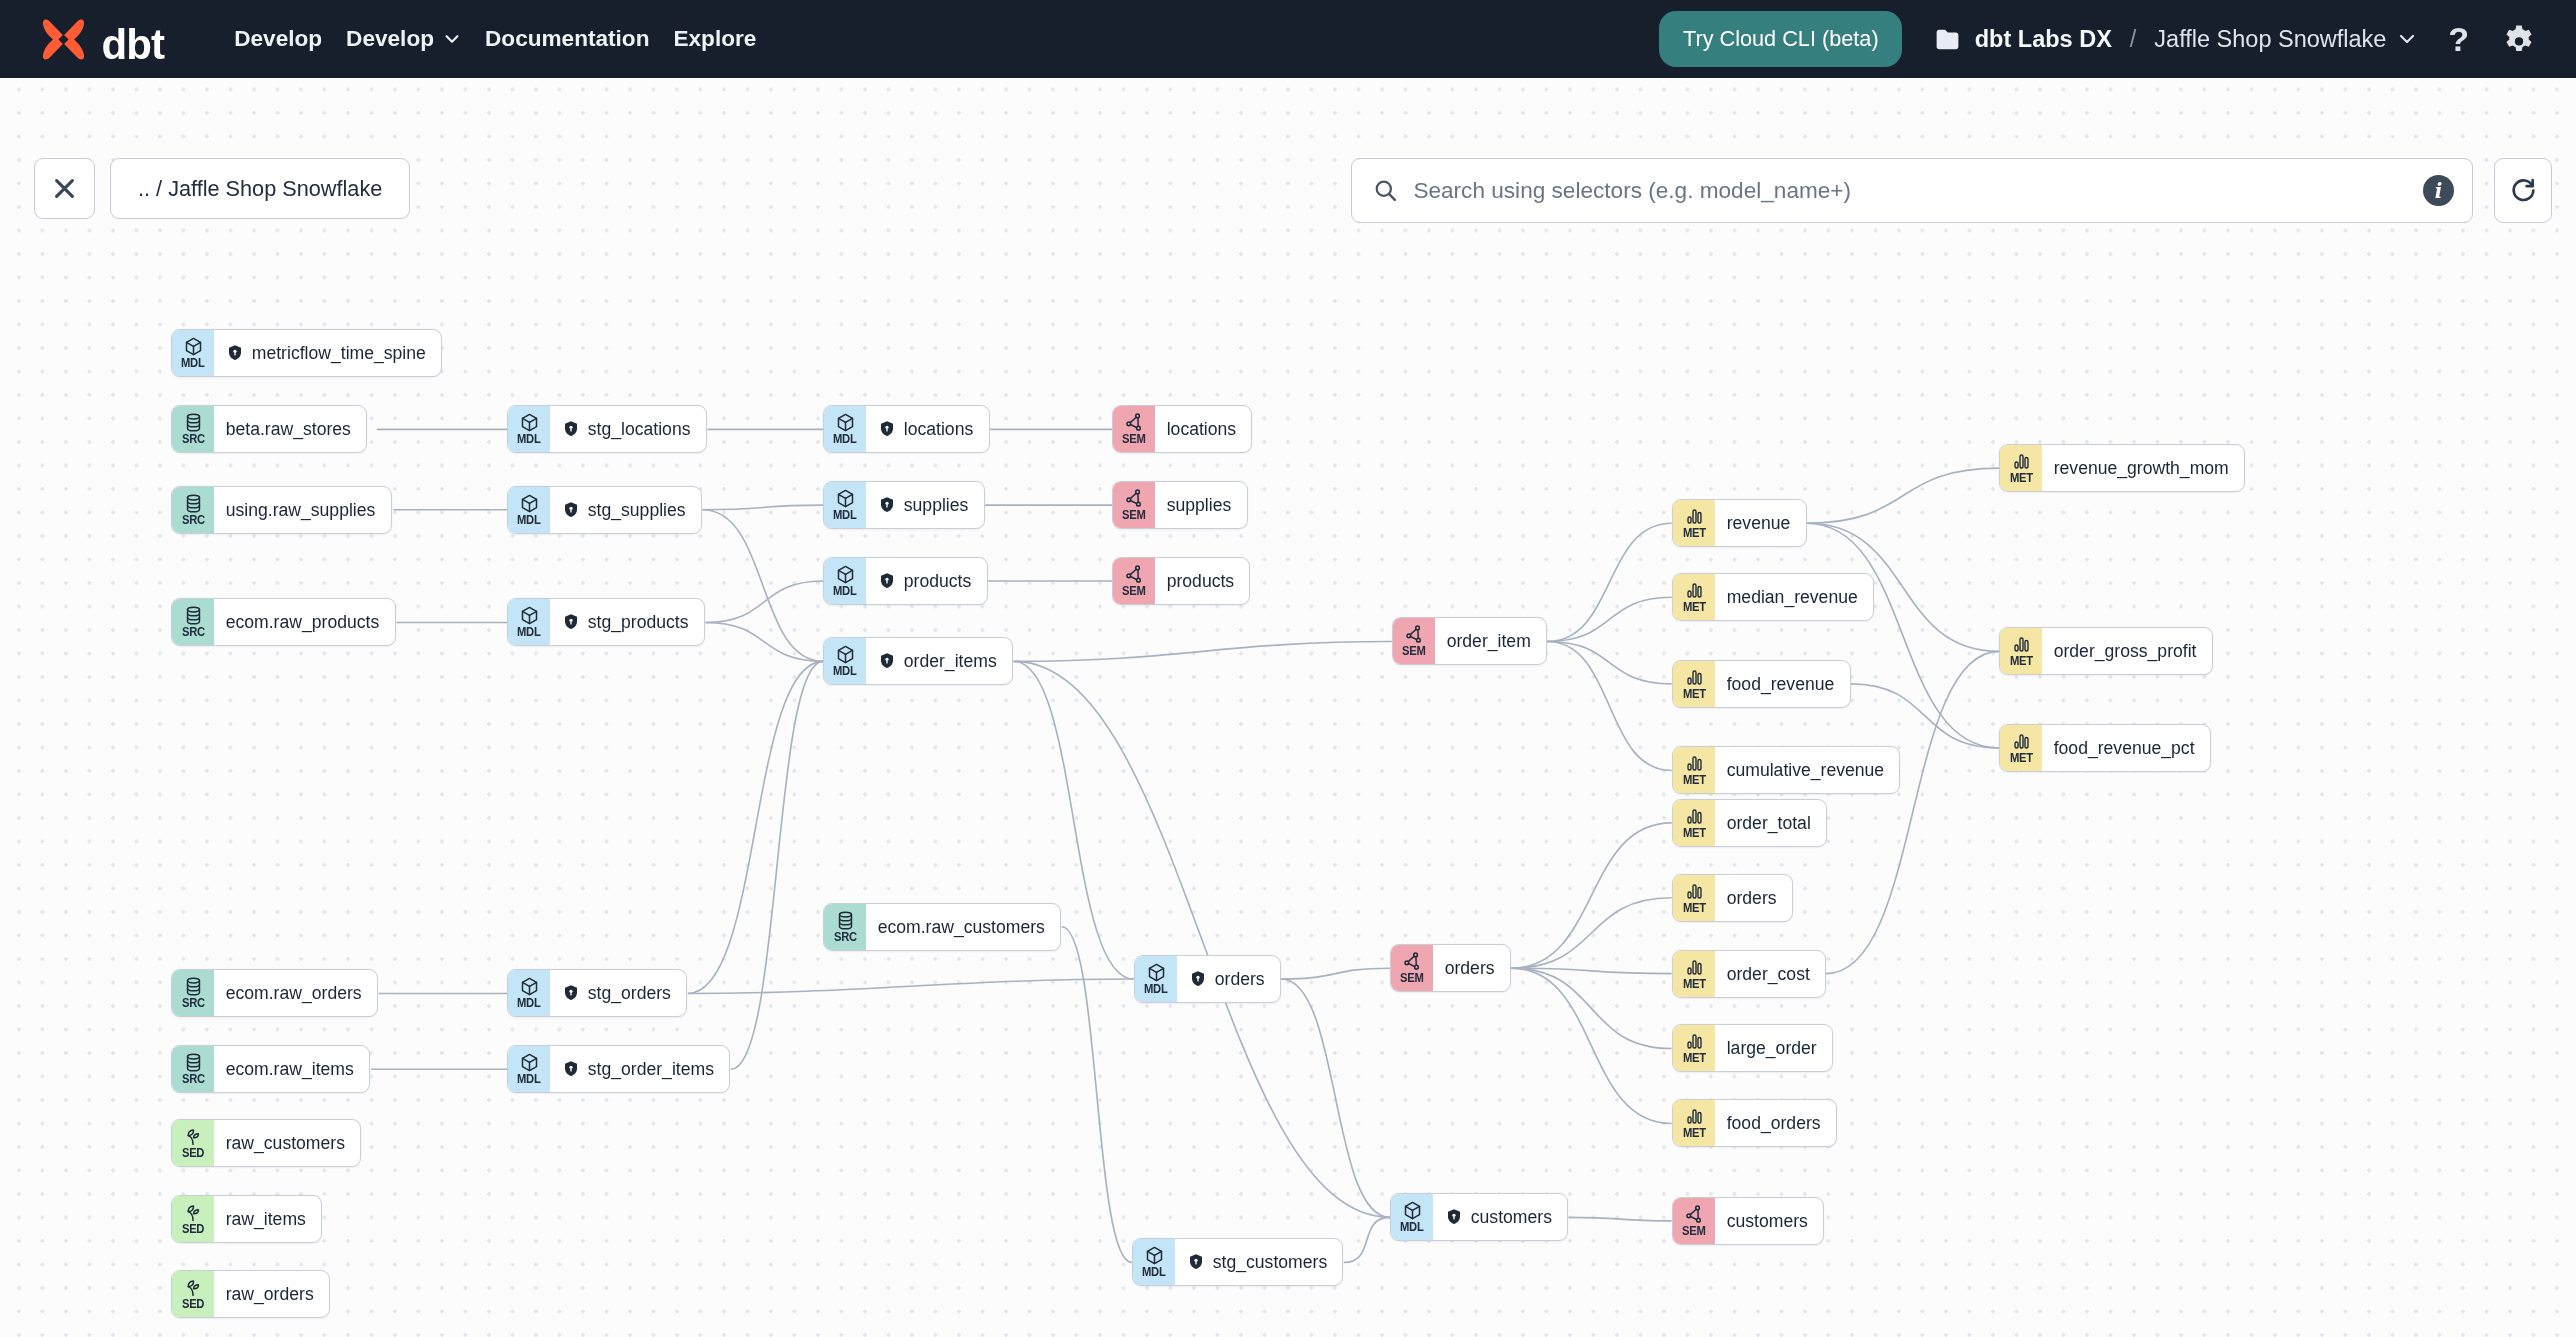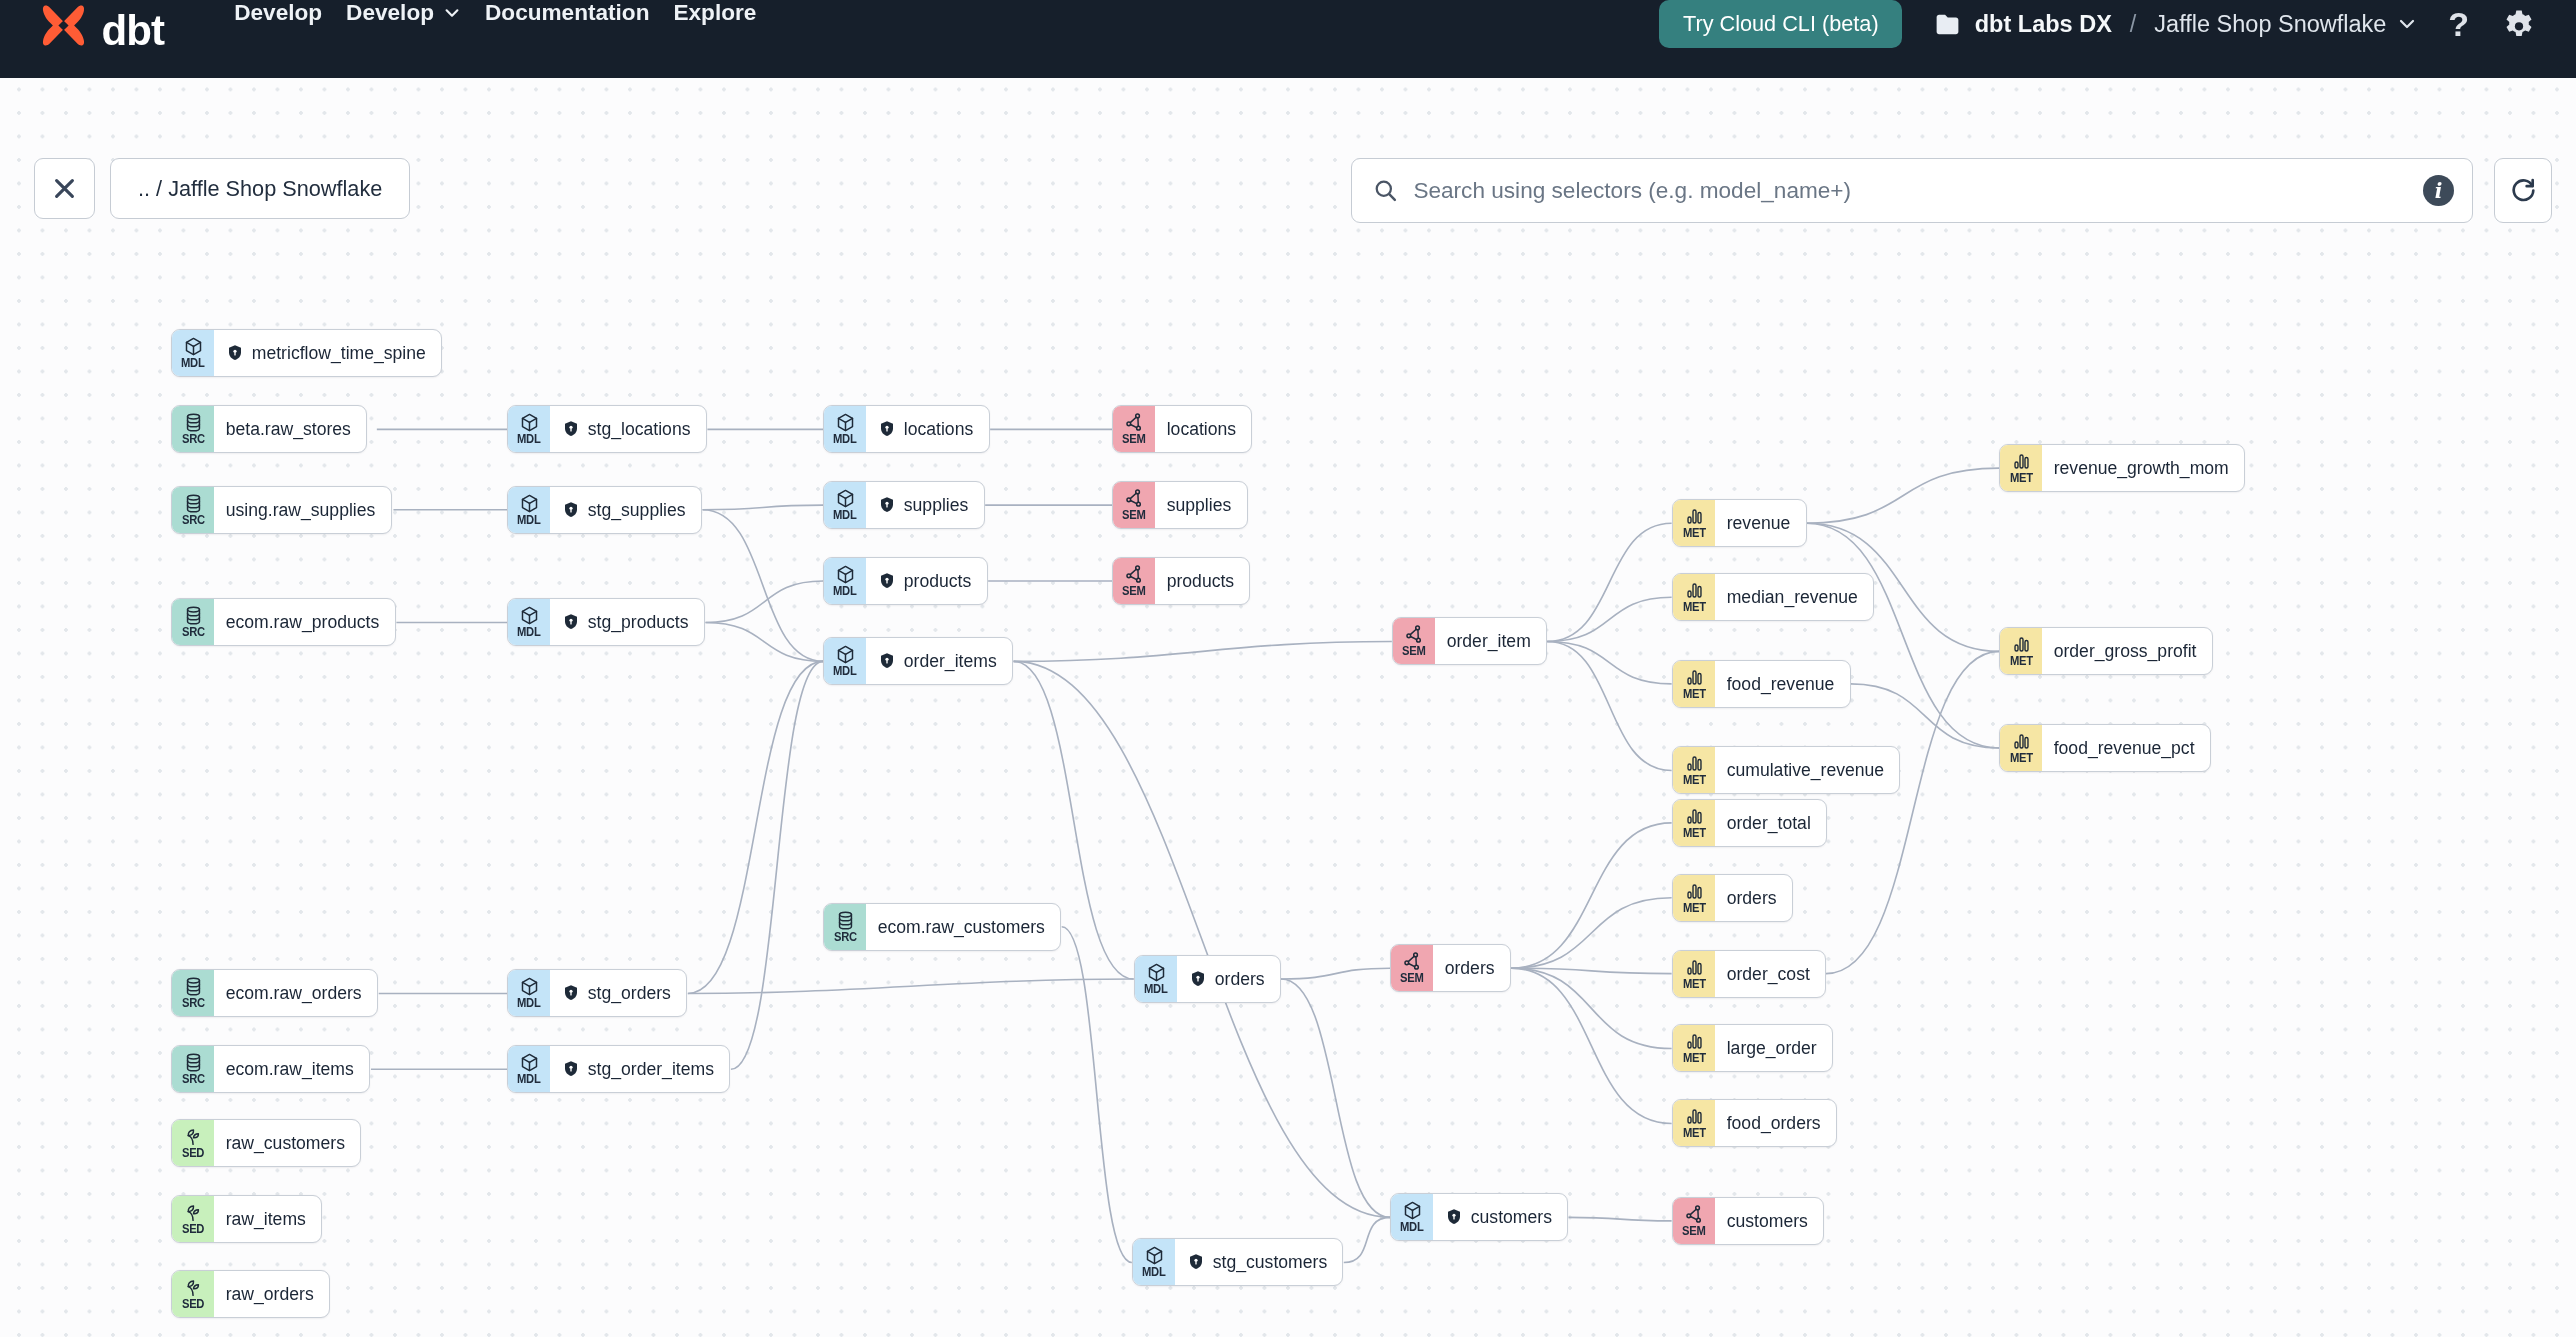--- a/index.html
+++ b/index.html
@@ -7,29 +7,29 @@
               font-family:"Liberation Sans", sans-serif; background:#fcfcfd; }
 
   
   #canvas { position:absolute; inset:0; background-color:#fcfcfd;
             background-image:radial-gradient(circle, #e3e7eb 1.9px, transparent 1.9px);
             background-size:23.5px 23.5px; background-position:7.2px 7.2px; }
   #edges  { position:absolute; inset:0; pointer-events:none; z-index:1; }
 
   
   #topnav { position:absolute; top:0; left:0; width:100%; height:78px; background:#161f2b;
-            display:flex; align-items:flex-start; padding:0 38px; z-index:10; }
+            display:flex; align-items:center; padding:0 38px; z-index:10; }
   .logo-wrap { display:flex; align-items:flex-end; gap:12.6px; cursor:pointer; }
   .logo-text { color:#ffffff; font-size:42px; font-weight:700; letter-spacing:-0.9px; line-height:0.95; }
   .nav-links { display:flex; align-items:center; gap:24px; margin-left:70px; }
   .nav-link  { color:#eef2f6; font-size:22.6px; font-weight:600; cursor:pointer;
                display:flex; align-items:center; gap:9px; white-space:nowrap; }
   .nav-right { margin-left:auto; display:flex; align-items:center; gap:31px; }
   .cta-btn { background:#35807f; color:#ffffff; font-size:21.7px; font-weight:500;
-             height:48px; padding:0 23.5px; border:none; border-radius:10px;
+             height:56px; padding:0 23.5px; border:none; border-radius:17px;
              display:flex; align-items:center; cursor:pointer; white-space:nowrap; }
   .proj-group { display:flex; align-items:center; gap:12.6px; white-space:nowrap; }
   .proj-account { color:#f5f8fa; font-size:23.5px; font-weight:700; }
   .proj-sep { color:#8b97a5; font-size:23.5px; padding:0 5.4px; }
   .proj-name { color:#dfe5ec; font-size:23.5px; font-weight:400; display:flex; align-items:center; gap:10.8px; cursor:pointer; }
   .help-glyph { color:#dfe3e9; font-size:34px; font-weight:700; cursor:pointer; line-height:1; }
   .icon-btn { display:flex; align-items:center; cursor:pointer; }
 
   
   .tool { position:absolute; z-index:5; background:#ffffff; border:1.8px solid #c6ccd4; border-radius:9px;margin-top:48px; }

